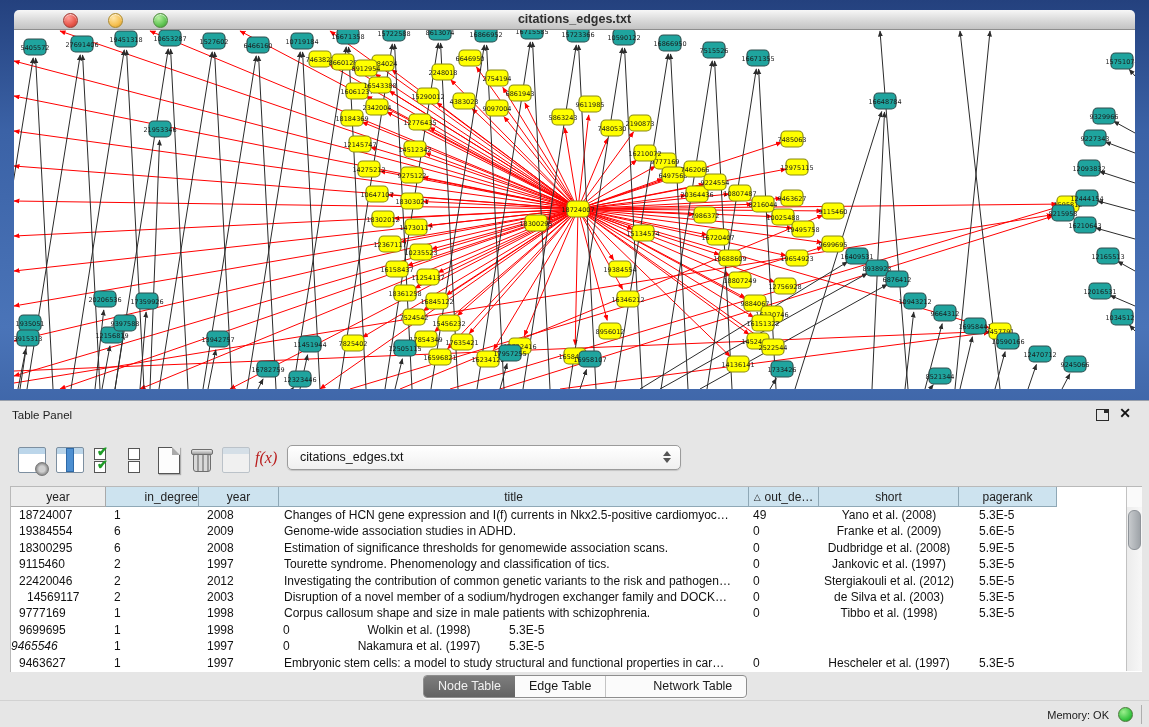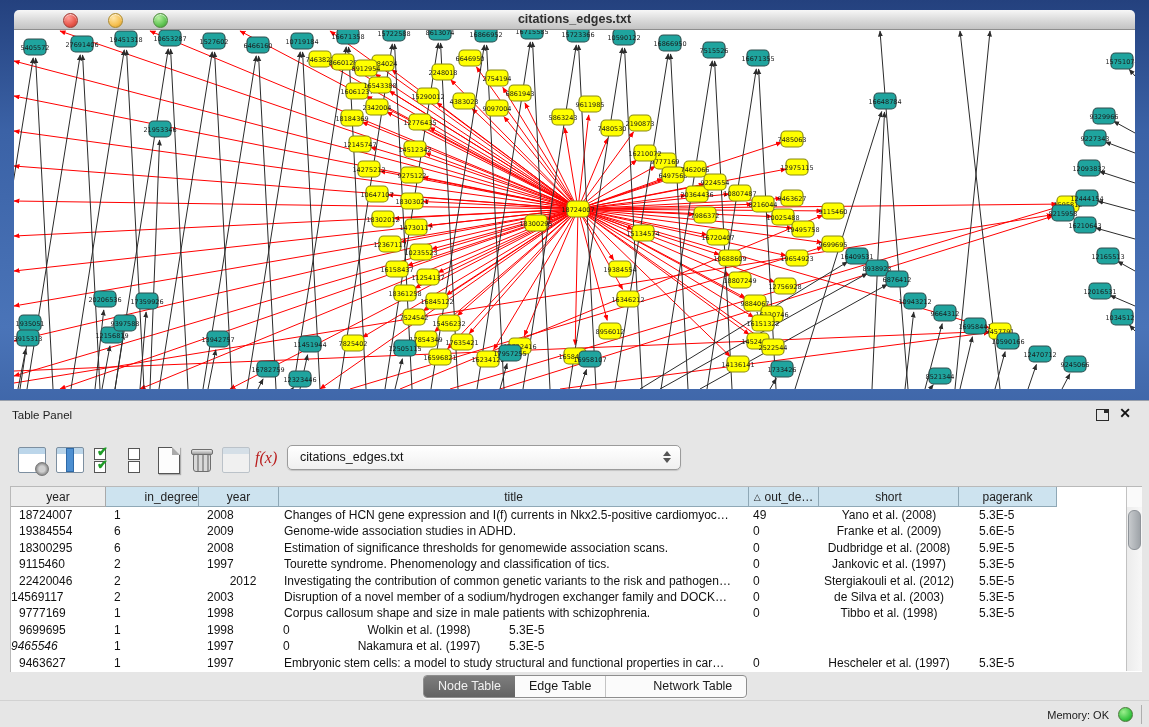--- a/index.html
+++ b/index.html
@@ -921,28 +921,28 @@
             <div class="td" style="width: 93px; padding-left: 8px;">2</div>
             <div class="td" style="width: 80px; padding-left: 8px;">1997</div>
             <div class="td" style="width: 470px; padding-left: 5px;">Tourette syndrome. Phenomenology and classification of tics.</div>
             <div class="td" style="width: 70px; padding-left: 4px;">0</div>
             <div class="td" style="width: 140px; text-align: center;">Jankovic et al. (1997)</div>
             <div class="td" style="width: 98px; padding-left: 20px;">5.3E-5</div>
           </div>
           <div class="tr">
             <div class="td" style="width: 95px; padding-left: 8px;">22420046</div>
             <div class="td" style="width: 93px; padding-left: 8px;">2</div>
-            <div class="td" style="width: 80px; padding-left: 8px; text-align: center;">2012</div>
+            <div class="td" style="width: 80px; padding-left: 8px;">2012</div>
             <div class="td" style="width: 470px; padding-left: 5px;">Investigating the contribution of common genetic variants to the risk and pathogen…</div>
             <div class="td" style="width: 70px; padding-left: 4px;">0</div>
             <div class="td" style="width: 140px; text-align: center;">Stergiakouli et al. (2012)</div>
             <div class="td" style="width: 98px; padding-left: 20px;">5.5E-5</div>
           </div>
           <div class="tr">
-            <div class="td" style="width: 95px; padding-left: 0;">14569117</div>
+            <div class="td" style="width: 95px; padding-left: 16px;">14569117</div>
             <div class="td" style="width: 93px; padding-left: 8px;">2</div>
             <div class="td" style="width: 80px; padding-left: 8px;">2003</div>
             <div class="td" style="width: 470px; padding-left: 5px;">Disruption of a novel member of a sodium/hydrogen exchanger family and DOCK…</div>
             <div class="td" style="width: 70px; padding-left: 4px;">0</div>
             <div class="td" style="width: 140px; text-align: center;">de Silva et al. (2003)</div>
             <div class="td" style="width: 98px; padding-left: 20px;">5.3E-5</div>
           </div>
           <div class="tr">
             <div class="td" style="width: 95px; padding-left: 8px;">9777169</div>
             <div class="td" style="width: 93px; padding-left: 8px;">1</div>

